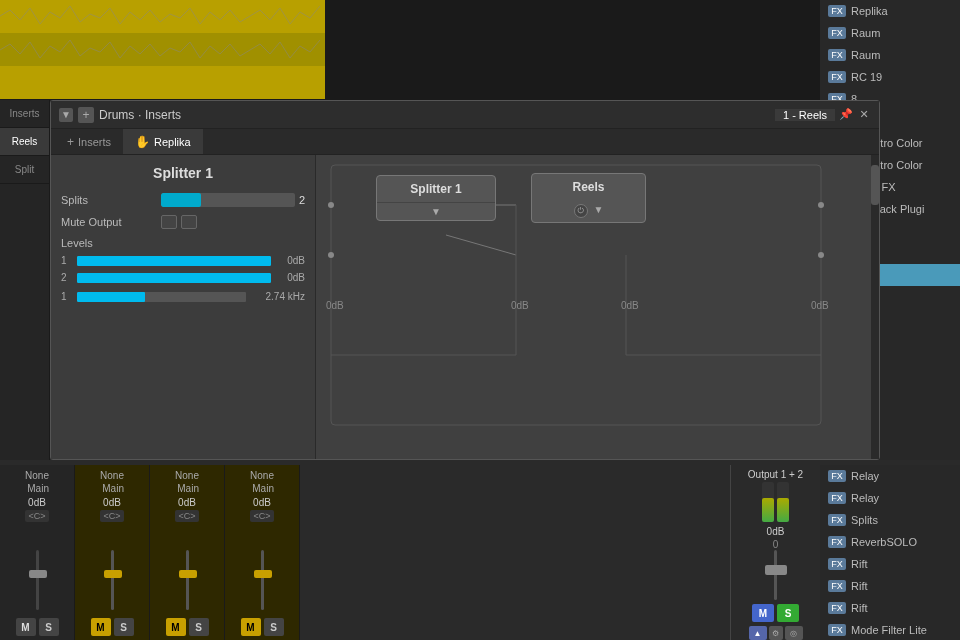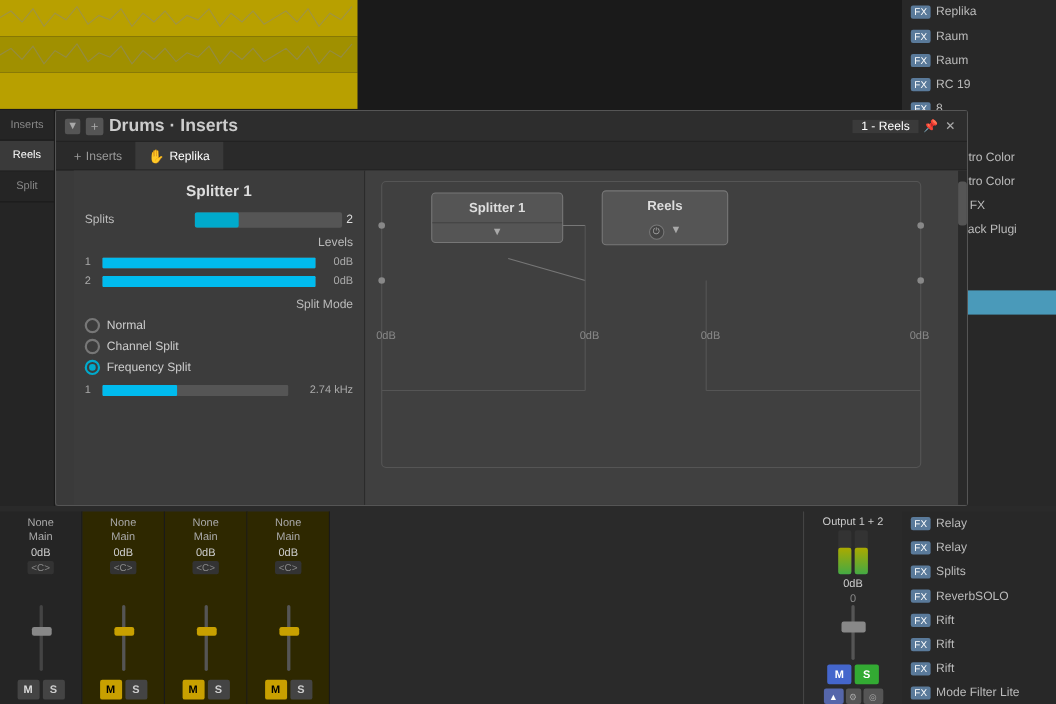--- a/index.html
+++ b/index.html
@@ -91,22 +91,21 @@
       background: #555;
       border-radius: 2px;
       margin-right: 5px;
       display: flex; align-items: center; justify-content: center;
       color: #aaa;
       font-size: 12px;
     }
     .titlebar-title {
       flex: 1;
       color: #ccc;
-      font-size: 16px;
-      font-weight: bold;
+      font-size: 12px;
     }
     .titlebar-pin, .titlebar-close {
       width: 14px; height: 14px;
       display: flex; align-items: center; justify-content: center;
       color: #aaa;
       font-size: 11px;
       margin-left: 4px;
       cursor: pointer;
     }
 
@@ -134,21 +133,20 @@
     }
     .tab-icon {
       margin-right: 4px;
       font-size: 12px;
     }
 
     
     .plugin-content {
       display: flex;
       height: calc(100% - 54px);
-      padding-left: 16px;
     }
 
     
     .left-panel {
       width: 265px;
       background: #3c3c3c;
       border-right: 1px solid #2a2a2a;
       padding: 10px;
     }
     .plugin-title {
@@ -234,21 +232,20 @@
     }
 
     
     .split-mode-section {
       margin-top: 10px;
     }
     .section-label {
       color: #bbb;
       font-size: 11px;
       margin-bottom: 6px;
-      text-align: right;
     }
     .radio-row {
       display: flex;
       align-items: center;
       margin-bottom: 5px;
     }
     .radio-outer {
       width: 14px; height: 14px;
       border: 2px solid #777;
       border-radius: 50%;
@@ -407,21 +404,21 @@
       width: 70px;
       border-right: 1px solid #1a1a1a;
       display: flex;
       flex-direction: column;
       align-items: center;
       padding: 4px 2px;
     }
     .channel-label {
       font-size: 10px;
       color: #aaa;
-      text-align: center;
+      text-align: right;
       line-height: 1.3;
       margin-bottom: 2px;
     }
     .channel-db {
       font-size: 10px;
       color: #ccc;
       margin-bottom: 2px;
     }
     .channel-fader-area {
       flex: 1;
@@ -644,61 +641,46 @@
       <div class="plugin-title">Splitter 1</div>
 
       <div class="param-row">
         <span class="param-label">Splits</span>
         <div class="slider-container" style="flex:1;height:14px;background:#555;border-radius:2px;position:relative;overflow:hidden;">
           <div class="slider-fill" style="width:30%;"></div>
         </div>
         <span class="param-value">2</span>
       </div>
 
+      <div class="param-row">
+        <span class="param-label">Mute Output</span>
+        <div class="checkbox-group">
+          <div class="checkbox-box"></div>
+          <div class="checkbox-box"></div>
+        </div>
+      </div>
 
       <div class="levels-section">
         <div class="section-label">Levels</div>
         <div class="level-row">
           <span class="level-num">1</span>
           <div class="level-slider">
             <div class="level-fill" style="width:100%;background:#00bbee;"></div>
           </div>
           <span class="level-db">0dB</span>
         </div>
         <div class="level-row">
           <span class="level-num">2</span>
           <div class="level-slider">
             <div class="level-fill" style="width:100%;background:#00bbee;"></div>
           </div>
           <span class="level-db">0dB</span>
         </div>
       </div>
 
-      <div class="split-mode-section">
-        <div class="section-label">Split Mode</div>
-
-        <div class="radio-row">
-          <div class="radio-outer">
-          </div>
-          <span class="radio-label">Normal</span>
-        </div>
-
-        <div class="radio-row">
-          <div class="radio-outer">
-          </div>
-          <span class="radio-label">Channel Split</span>
-        </div>
-
-        <div class="radio-row">
-          <div class="radio-outer" style="border-color:#00aacc;">
-            <div class="radio-inner"></div>
-          </div>
-          <span class="radio-label">Frequency Split</span>
-        </div>
-      </div>
 
       <div class="freq-slider-row">
         <span class="freq-num">1</span>
         <div class="freq-slider">
           <div class="freq-fill"></div>
         </div>
         <span class="freq-value">2.74 kHz</span>
       </div>
     </div>
 

